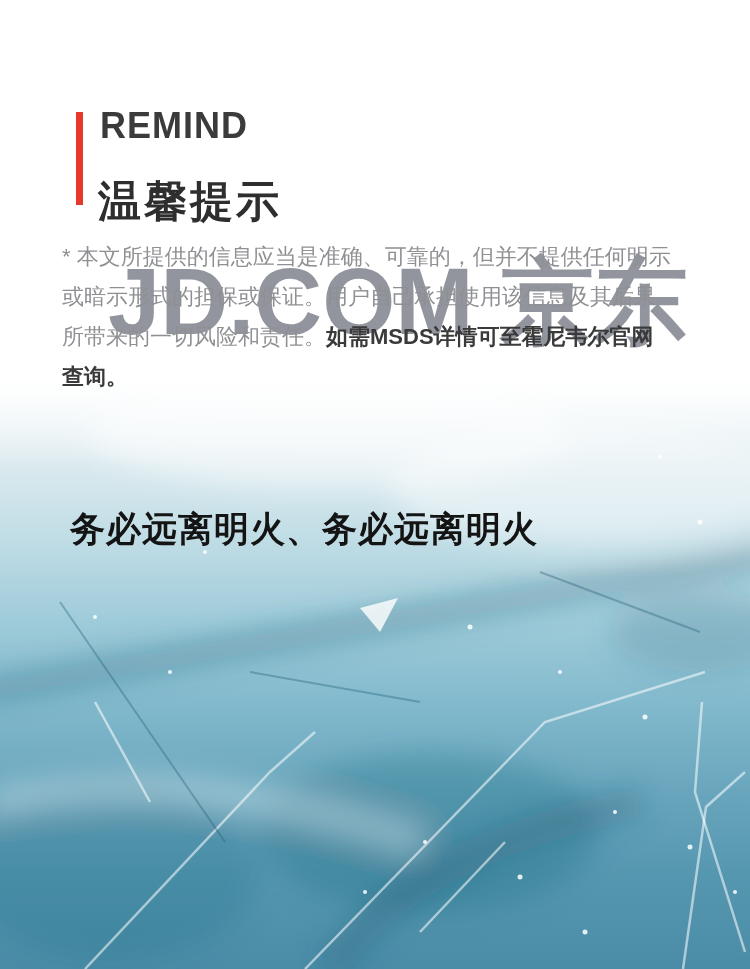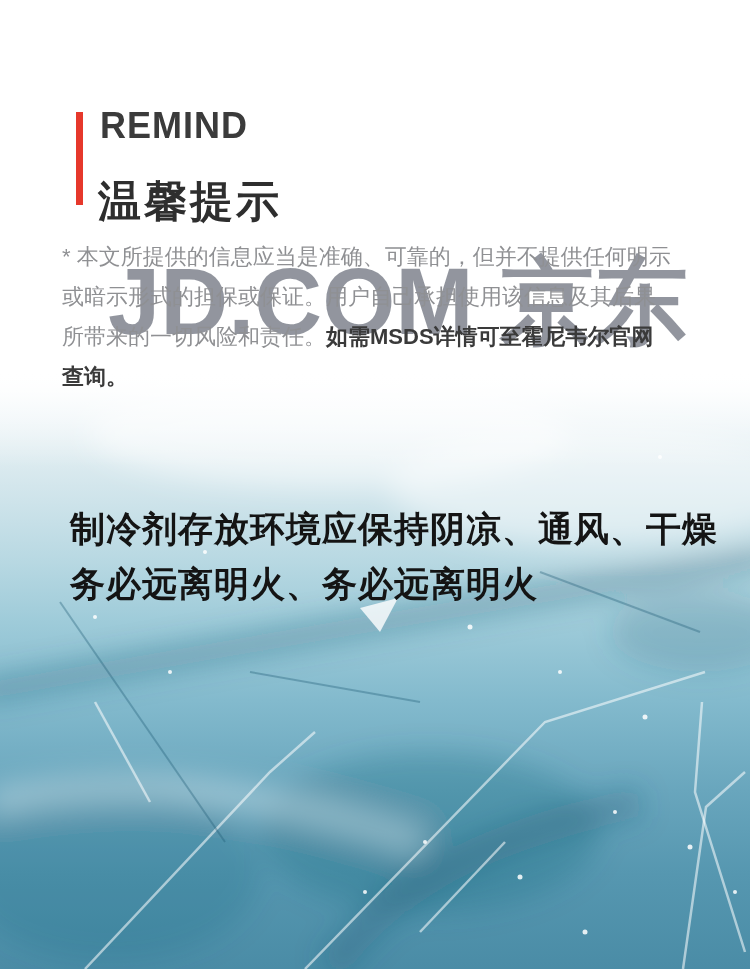--- a/index.html
+++ b/index.html
@@ -133,17 +133,16 @@
           <circle cx="95" cy="245" r="2"></circle>
         <circle cx="170" cy="300" r="2"></circle>
           <circle cx="365" cy="520" r="2"></circle>
         <circle cx="585" cy="560" r="2.5"></circle>
       </g>
     </svg>
     <div class="ice-fade"></div>
   </div>
 
   <div class="notice">
-    <div>制冷剂存放环境应保持阴凉、通风、干燥</div>
     <div>务必远离明火、务必远离明火</div>
   </div>
 
 </div>
 
 </body></html>

